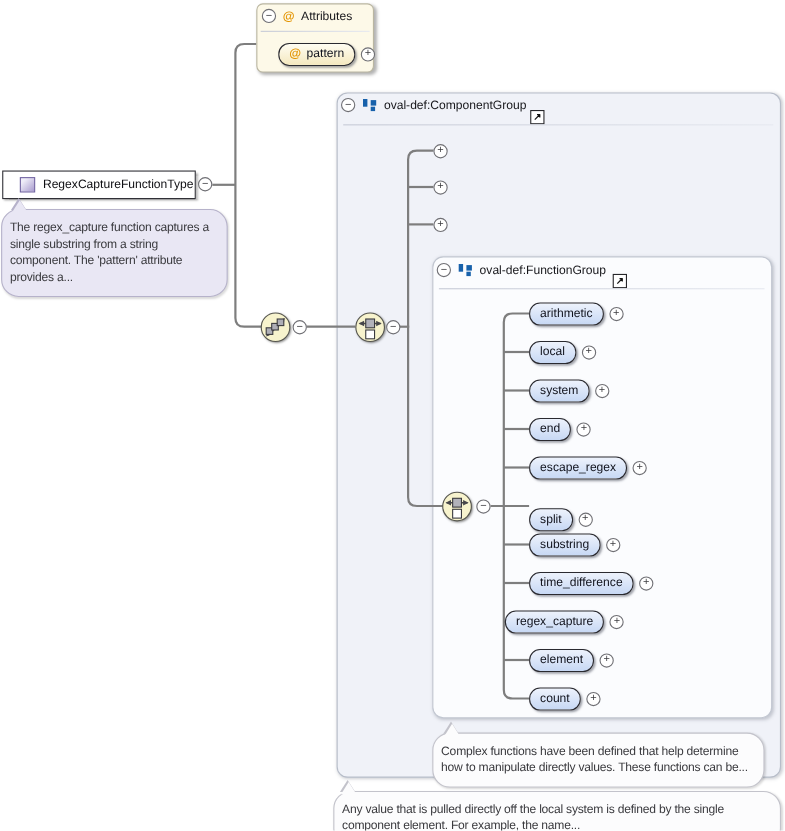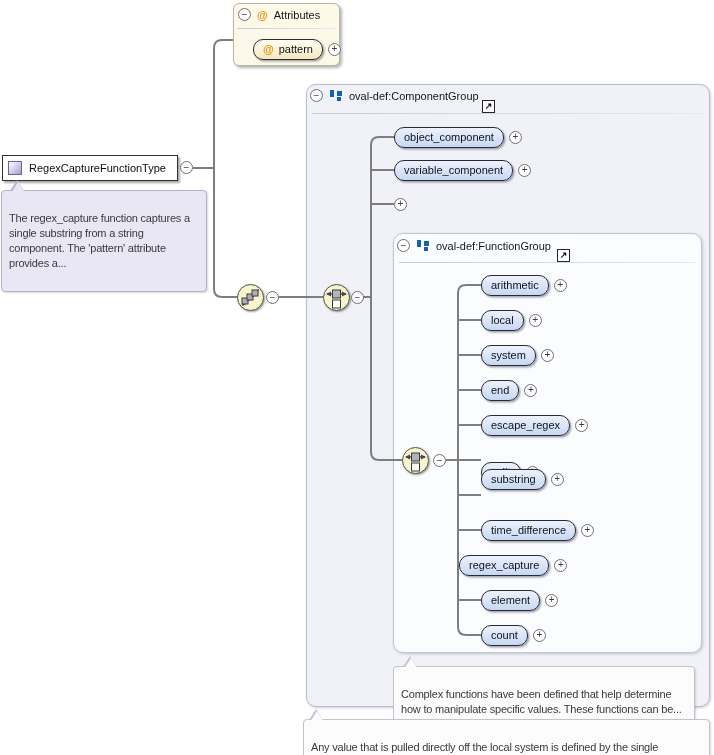--- a/index.html
+++ b/index.html
@@ -46,21 +46,21 @@
     background:#f7f3cd; border:1px solid #55554e;
     box-shadow: 1px 1px 2px rgba(0,0,0,.4);
     display:flex; align-items:center; justify-content:center;
   }
 
   
   #root-box {
     left:2px; top:155px; width:176px; height:26px;
     background:#ffffff; border:1px solid #303036;
     box-shadow: 2px 2px 2px rgba(0,0,0,.35);
-    display:flex; align-items:center; gap:7px; padding:0 5px;
+    display:flex; align-items:center; gap:7px; padding:0 15px;
     font-size:11px; color:#0e0e12; white-space:nowrap;
   }
   .type-icon {
     width:14px; height:14px; flex:0 0 14px;
     border:1px solid #6f61a0;
     background: linear-gradient(135deg,#efedf8 20%,#a89bce);
   }
 
   
   #attrs-panel {
@@ -72,23 +72,23 @@
 
   
   .link-box {
     width:13px; height:13px; border:1px solid #26262a; background:#ffffff;
     font-size:9px; font-weight:bold; color:#111;
     display:flex; align-items:center; justify-content:center; line-height:9px;
   }
 
   
   .bubble {
-    border:1px solid #c3c3cb; border-radius:4px; background:#fcfcfd;
+    border:1px solid #c3c3cb; border-radius:16px; background:#fcfcfd;
     font-size:11px; line-height:15px; letter-spacing:-0.2px; color:#3a3a3e;
-    padding:20px 7px; box-shadow: 1px 1px 2px rgba(0,0,0,.15);
+    padding:9px 7px; box-shadow: 1px 1px 2px rgba(0,0,0,.15);
   }
   .bubble.purple { background:#e9e7f4; border-color:#b6b2ca; }
   .tail { position:absolute; width:0; height:0;
           border-left:7px solid transparent; border-right:7px solid transparent; }
   .tail.outer { border-bottom:11px solid #c3c3cb; top:-11px; }
   .tail.inner { border-bottom:11px solid #fcfcfd; top:-9px; margin-left:0.5px; }
   .purple .tail.outer { border-bottom-color:#b6b2ca; }
   .purple .tail.inner { border-bottom-color:#e9e7f4; }
 
   svg.wires { position:absolute; left:0; top:0; }
@@ -202,25 +202,23 @@
       <path d="M3 9 H22" stroke="#46464a" stroke-width="1.4" fill="none"></path>
       <polygon points="2,9 7,6.5 7,11.5" fill="#46464a"></polygon>
       <polygon points="23,9 18,6.5 18,11.5" fill="#46464a"></polygon>
       <rect x="8.5" y="5" width="8" height="8" fill="#b2b2ba" stroke="#3a3a3e"></rect>
       <rect x="8.5" y="15" width="8" height="8" fill="#ffffff" stroke="#3a3a3e"></rect>
     </svg>
   </div>
   <span class="abs rico" style="left:433px;top:454px">−</span>
 
   <div class="abs pill-row" style="left:394px;top:126px">
-    <span class="pill">object_component</span>
     <span class="rico">+</span>
   </div>
   <div class="abs pill-row" style="left:394px;top:159px">
-    <span class="pill">variable_component</span>
     <span class="rico">+</span>
   </div>
   <div class="abs pill-row" style="left:394px;top:193px">
     <span class="rico">+</span>
   </div>
 
   <div class="abs pill-row" style="left:481px;top:274px">
     <span class="pill">arithmetic</span>
     <span class="rico">+</span>
   </div>
@@ -237,21 +235,21 @@
     <span class="rico">+</span>
   </div>
   <div class="abs pill-row" style="left:481px;top:414px">
     <span class="pill">escape_regex</span>
     <span class="rico">+</span>
   </div>
   <div class="abs pill-row" style="left:481px;top:461px">
     <span class="pill">split</span>
     <span class="rico">+</span>
   </div>
-  <div class="abs pill-row" style="left:481px;top:468px">
+  <div class="abs pill-row" style="left:481px;top:484px">
     <span class="pill">substring</span>
     <span class="rico">+</span>
   </div>
   <div class="abs pill-row" style="left:481px;top:519px">
     <span class="pill">time_difference</span>
     <span class="rico">+</span>
   </div>
   <div class="abs pill-row" style="left:459px;top:554px">
     <span class="pill">regex_capture</span>
     <span class="rico">+</span>
@@ -260,21 +258,21 @@
     <span class="pill">element</span>
     <span class="rico">+</span>
   </div>
   <div class="abs pill-row" style="left:481px;top:624px">
     <span class="pill">count</span>
     <span class="rico">+</span>
   </div>
 
   <div class="abs bubble" style="left:393px;top:666px;width:302px">
     <span class="tail outer" style="left:9px"></span><span class="tail inner" style="left:9px"></span>
-    <span>Complex functions have been defined that help determine how to manipulate specific values. These functions can be...</span>
+    <span>Complex functions have been defined that help determine how to manipulate directly values. These functions can be...</span>
   </div>
 
   <div class="abs bubble" style="left:303px;top:719px;width:407px">
     <span class="tail outer" style="left:5px"></span><span class="tail inner" style="left:5px"></span>
     <span>Any value that is pulled directly off the local system is defined by the single component element. For example, the name...</span>
   </div>
 
 </div>
 
 </body></html>

